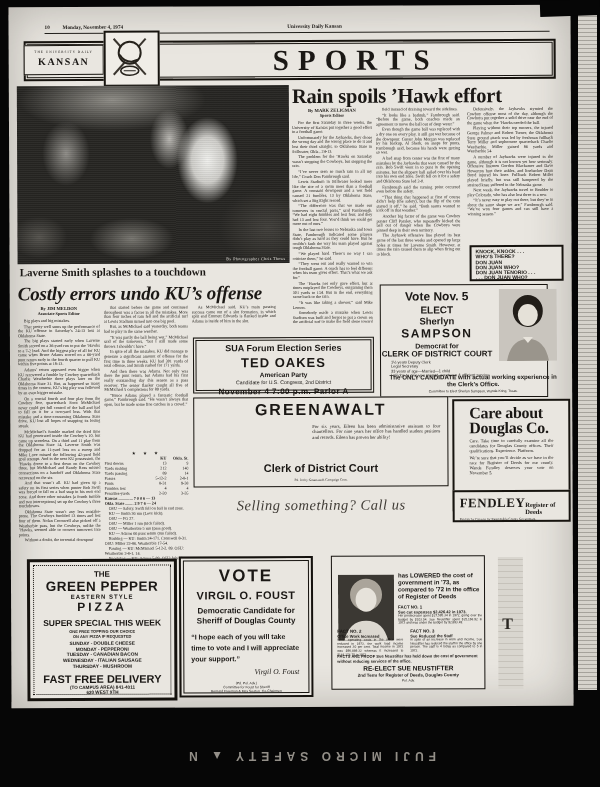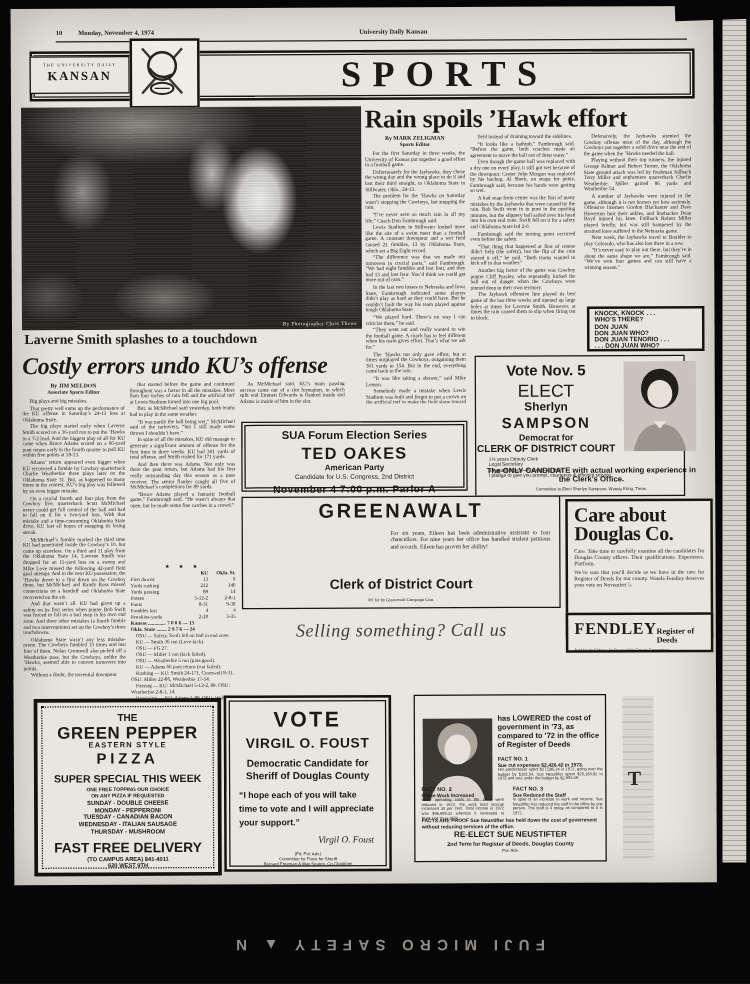--- a/index.html
+++ b/index.html
@@ -64,41 +64,41 @@
        text-align:center;font-family:"Liberation Sans",sans-serif;}
   .sua .t1{font-size:9px;font-weight:bold;margin-top:5px;}
   .sua .t2{font-size:13px;font-weight:bold;letter-spacing:1px;margin-top:2px;}
   .sua .t3{font-size:6.5px;font-weight:bold;margin-top:1px;}
   .sua .t4{font-size:5.2px;margin-top:.5px;}
   .sua .t5{font-size:8px;font-weight:bold;margin-top:2px;letter-spacing:.5px;}
   .sampson{left:370px;top:279px;width:168px;height:113px;text-align:center;
            font-family:"Liberation Sans",sans-serif;}
   .sampson .inner{position:absolute;left:0;top:0;width:112px;}
   .sampson .v1{font-size:12px;font-weight:bold;margin-top:4px;}
-  .sampson .v2{font-size:14px;font-weight:normal;margin-top:1px;}
+  .sampson .v2{font-size:10px;font-weight:bold;margin-top:1px;}
   .sampson .v3{font-size:9.5px;font-weight:bold;}
   .sampson .v4{font-size:12px;font-weight:bold;letter-spacing:1.5px;}
   .sampson .v5{font-size:7px;font-weight:bold;margin-top:2px;}
   .sampson .v6{font-size:8px;font-weight:bold;white-space:nowrap;}
   .sampson .pts{text-align:left;font-size:3.9px;line-height:4.4px;margin:2px 0 0 10px;}
   .sampson .pts p{margin:0;}
   .sampson .slogan{position:absolute;left:4px;top:88px;width:176px;font-size:6.2px;font-weight:bold;line-height:7px;}
   .sampson .fine{position:absolute;left:4px;top:104px;width:176px;font-size:3.4px;}
   .portrait{position:absolute;}
   .greenawalt{left:183px;top:391px;width:255px;height:90px;}
   .greenawalt .name{text-align:center;font-family:"Liberation Sans",sans-serif;font-weight:bold;
                     font-size:16px;letter-spacing:2px;margin-top:3px;}
   .greenawalt .tag{position:absolute;left:10px;top:28px;width:100px;font-size:11px;font-weight:bold;font-style:italic;line-height:12px;}
   .greenawalt .body{position:absolute;left:118px;top:26px;width:128px;font-size:4.6px;line-height:5.4px;text-align:justify;}
   .greenawalt .office{position:absolute;left:0;top:64px;width:100%;text-align:center;
                       font-family:"Liberation Sans",sans-serif;font-weight:bold;font-size:11px;}
   .greenawalt .fine{position:absolute;left:0;top:80px;width:100%;text-align:center;font-size:3.4px;}
   .selling{position:absolute;left:183px;top:487px;width:255px;height:24px;font-size:14.5px;font-style:italic;
            color:#403c36;text-align:center;line-height:24px;letter-spacing:.5px;}
-  .care{left:442px;top:394px;width:118px;height:112px;border-width:2px;padding:4px 5px;box-sizing:border-box;}
+  .care{left:442px;top:394px;width:118px;height:112px;border-width:2px;padding:4px 15px;box-sizing:border-box;}
   .care .t{font-size:16px;font-weight:bold;line-height:15px;letter-spacing:-.3px;}
   .care .b{font-size:4.4px;line-height:5px;text-align:justify;margin-top:3px;}
   .care .b p{margin:0 0 2px;}
   .fendley{left:442px;top:485px;width:118px;height:32px;border-width:2px;padding:3px 5px;box-sizing:border-box;}
   .fendley .row{display:flex;align-items:baseline;justify-content:center;}
   .fendley .n{font-size:13px;font-weight:bold;letter-spacing:.5px;}
   .fendley .o{font-size:6.5px;font-weight:bold;}
   .fendley .fine{font-size:3.3px;margin-top:2px;}
   
   .pizza{left:16px;top:552px;width:150px;height:142px;border:3px solid #15120e;outline:1.5px dotted #15120e;

